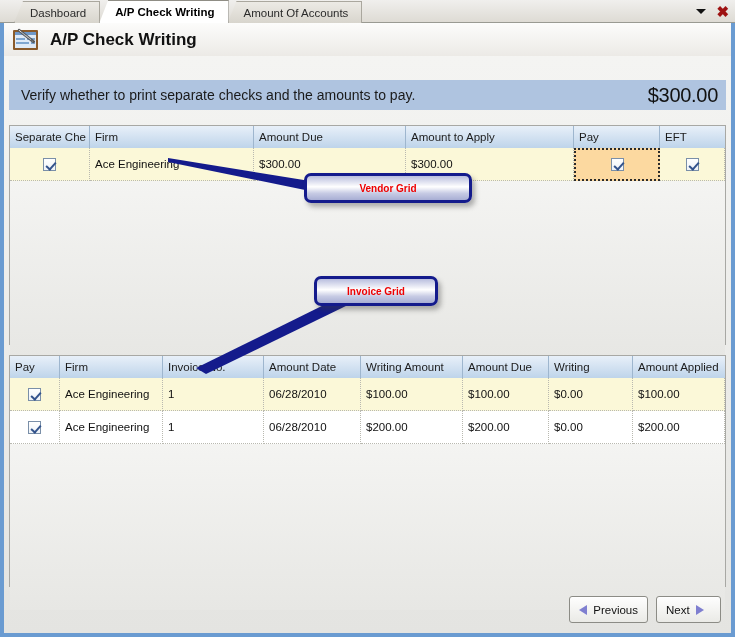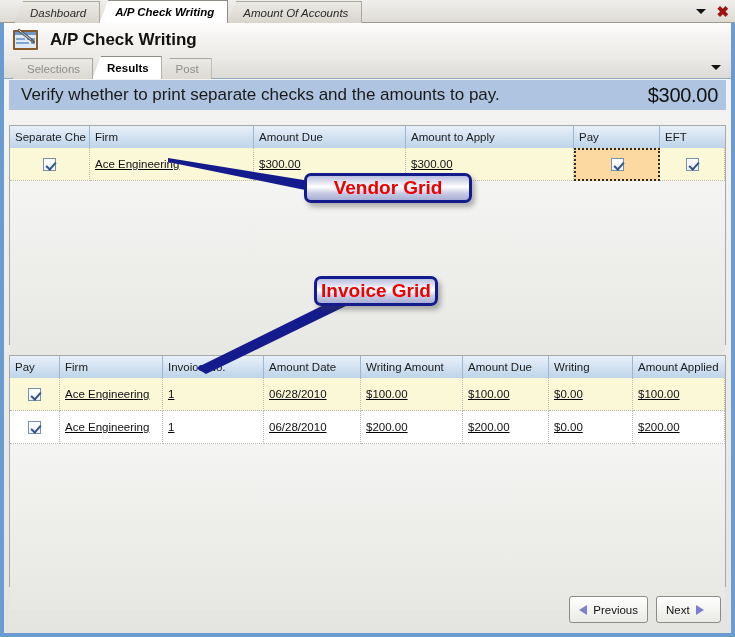--- a/index.html
+++ b/index.html
@@ -32,21 +32,20 @@
     display: flex; align-items: center;
     font-size: 11.5px; color: #2b2b2b;
     background: linear-gradient(#eceae5, #d8d5cd);
     border: 1px solid #aaa79e;
     border-bottom: none;
     border-radius: 0;
     margin-right: -1px;
     -webkit-clip-path: polygon(9px 0, 100% 0, 100% 100%, 0 100%);
     clip-path: polygon(9px 0, 100% 0, 100% 100%, 0 100%);
     white-space: nowrap;
-    font-style: italic;
   }
   .doc-tab.active {
     background: #ffffff;
     color: #000;
     font-weight: bold;
     height: 23px;
     z-index: 5;
     border-color: #8f8d85;
   }
   .doc-tabbar .win-ctrls {
@@ -130,41 +129,41 @@
   }
   .wiz-strip .strip-arrow { position: absolute; right: 10px; top: 9px; }
 
   
   .banner {
     position: absolute; left: 5px; top: 57px; width: 717px; height: 30px;
     background: #afc4e0;
     display: flex; align-items: center; justify-content: space-between;
     padding: 0 8px 0 12px;
   }
-  .banner-text { font-size: 17px; color: #1a1a1a; }
+  .banner-text { font-size: 14px; color: #1a1a1a; }
   .banner-amount { font-size: 20px; color: #111; font-weight: normal; letter-spacing: -0.3px; }
 
   
   .grid {
     position: absolute;
     background: #ffffff;
     border: 1px solid #a8a8a4;
   }
   .grid-hdr { display: flex; height: 22px; }
   .gh {
     display: flex; align-items: center;
     padding-left: 5px;
     font-size: 11.5px; color: #1c1c1c;
     background: linear-gradient(#e8f0f9, #bed4ea);
     border-right: 1px solid #9eb6ce;
     overflow: hidden; white-space: nowrap;
     flex: 0 0 auto;
   }
   .gh:last-child { border-right: none; }
-  .grow { display: flex; height: 33px; text-decoration: underline; }
+  .grow { display: flex; height: 33px; }
   .grow.alt { background: #fbf8d8; }
   .grow.plain { background: #ffffff; }
   .gc {
     display: flex; align-items: center;
     padding-left: 5px;
     font-size: 11.5px; color: #111;
     border-right: 1px dotted #b9b9b0;
     border-bottom: 1px dotted #b9b9b0;
     overflow: hidden; white-space: nowrap;
     flex: 0 0 auto;
@@ -193,21 +192,21 @@
   }
 
   
   .callout {
     position: absolute;
     display: flex; align-items: center; justify-content: center;
     border: 3px solid #141b8c;
     border-radius: 7px;
     background: linear-gradient(180deg, #b9bede 0%, #ffffff 45%, #c7cbe4 72%, #a8aed4 100%);
     box-shadow: 3px 4px 5px rgba(60,60,60,0.38);
-    color: #ee0000; font-weight: bold; font-size: 19px;
+    color: #ee0000; font-weight: bold; font-size: 10px;
     z-index: 20;
   }
   .leader { position: absolute; z-index: 15; }
   .leader svg { display: block; overflow: visible; }
 
   
   .btnbar { position: absolute; right: 10px; bottom: 10px; display: flex; gap: 8px; }
   .btn {
     height: 27px; min-width: 65px;
     padding: 0 9px;
@@ -263,34 +262,20 @@
         <div class="barTop"></div>
         <div class="ln l1"></div>
           <div class="ln l2"></div>
         <div class="ln l3"></div>
           <div class="ln l4"></div>
         <div class="pen"></div>
       </div>
       <div class="win-title">A/P Check Writing</div>
     </div>
 
-    <div class="wiz-strip">
-      <div class="wiz-tabs">
-        <div class="wiz-tab">
-          <span>Selections</span>
-        </div>
-        <div class="wiz-tab active">
-          <span>Results</span>
-        </div>
-        <div class="wiz-tab">
-          <span>Post</span>
-        </div>
-      </div>
-      <div class="strip-arrow tri-down"></div>
-    </div>
 
     <div class="banner">
       <div class="banner-text">Verify whether to print separate checks and the amounts to pay.</div>
       <div class="banner-amount">$300.00</div>
     </div>
 
     <div class="grid" style="left:5px; top:102px; width:717px; height:220px;">
       <div class="grid-hdr">
         <div class="gh" style="width:80px">Separate Che</div>
         <div class="gh" style="width:164px">Firm</div>

